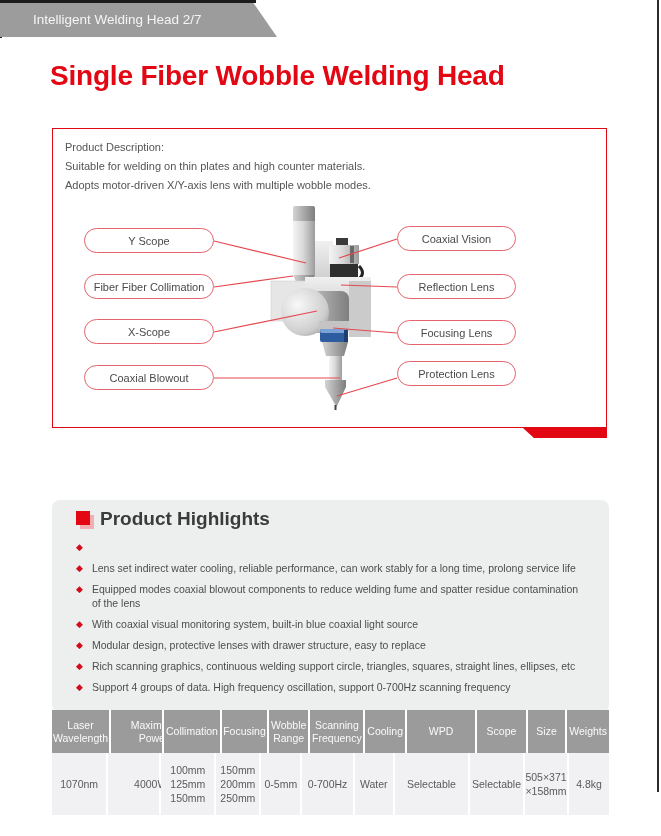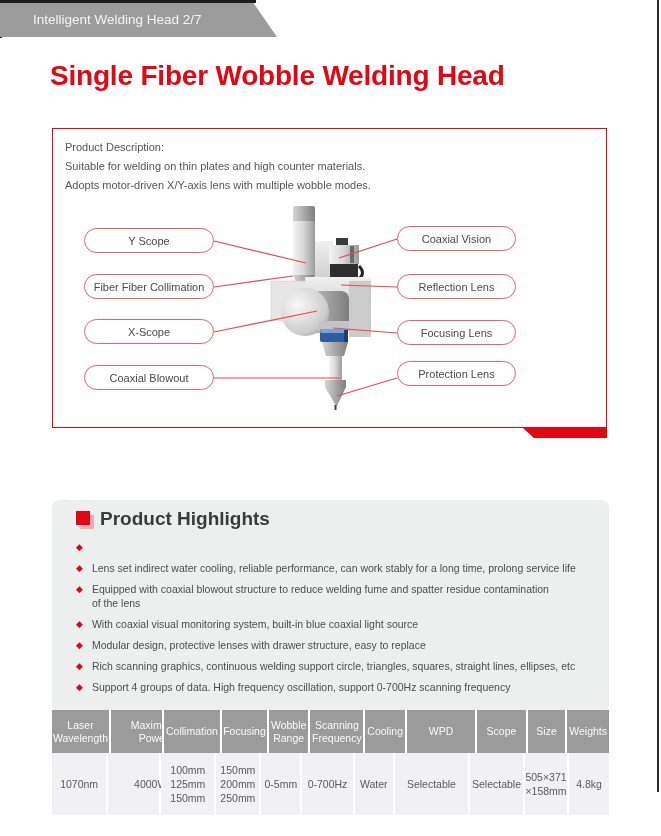--- a/index.html
+++ b/index.html
@@ -170,21 +170,21 @@
     <div class="hl-list">
       <div class="hl-item">
           <span class="hl-diamond">◆</span>
         </div>
       <div class="hl-item">
           <span class="hl-diamond">◆</span>
           <span class="hl-text">Lens set indirect water cooling, reliable performance, can work stably for a long time, prolong service life</span>
         </div>
       <div class="hl-item">
           <span class="hl-diamond">◆</span>
-          <span class="hl-text">Equipped with coaxial blowout structure to reduce welding fume and spatter residue contamination
+          <span class="hl-text">Equipped modes coaxial blowout components to reduce welding fume and spatter residue contamination
 of the lens</span>
         </div>
       <div class="hl-item">
           <span class="hl-diamond">◆</span>
           <span class="hl-text">With coaxial visual monitoring system, built-in blue coaxial light source</span>
         </div>
       <div class="hl-item">
           <span class="hl-diamond">◆</span>
           <span class="hl-text">Modular design, protective lenses with drawer structure, easy to replace</span>
         </div>

